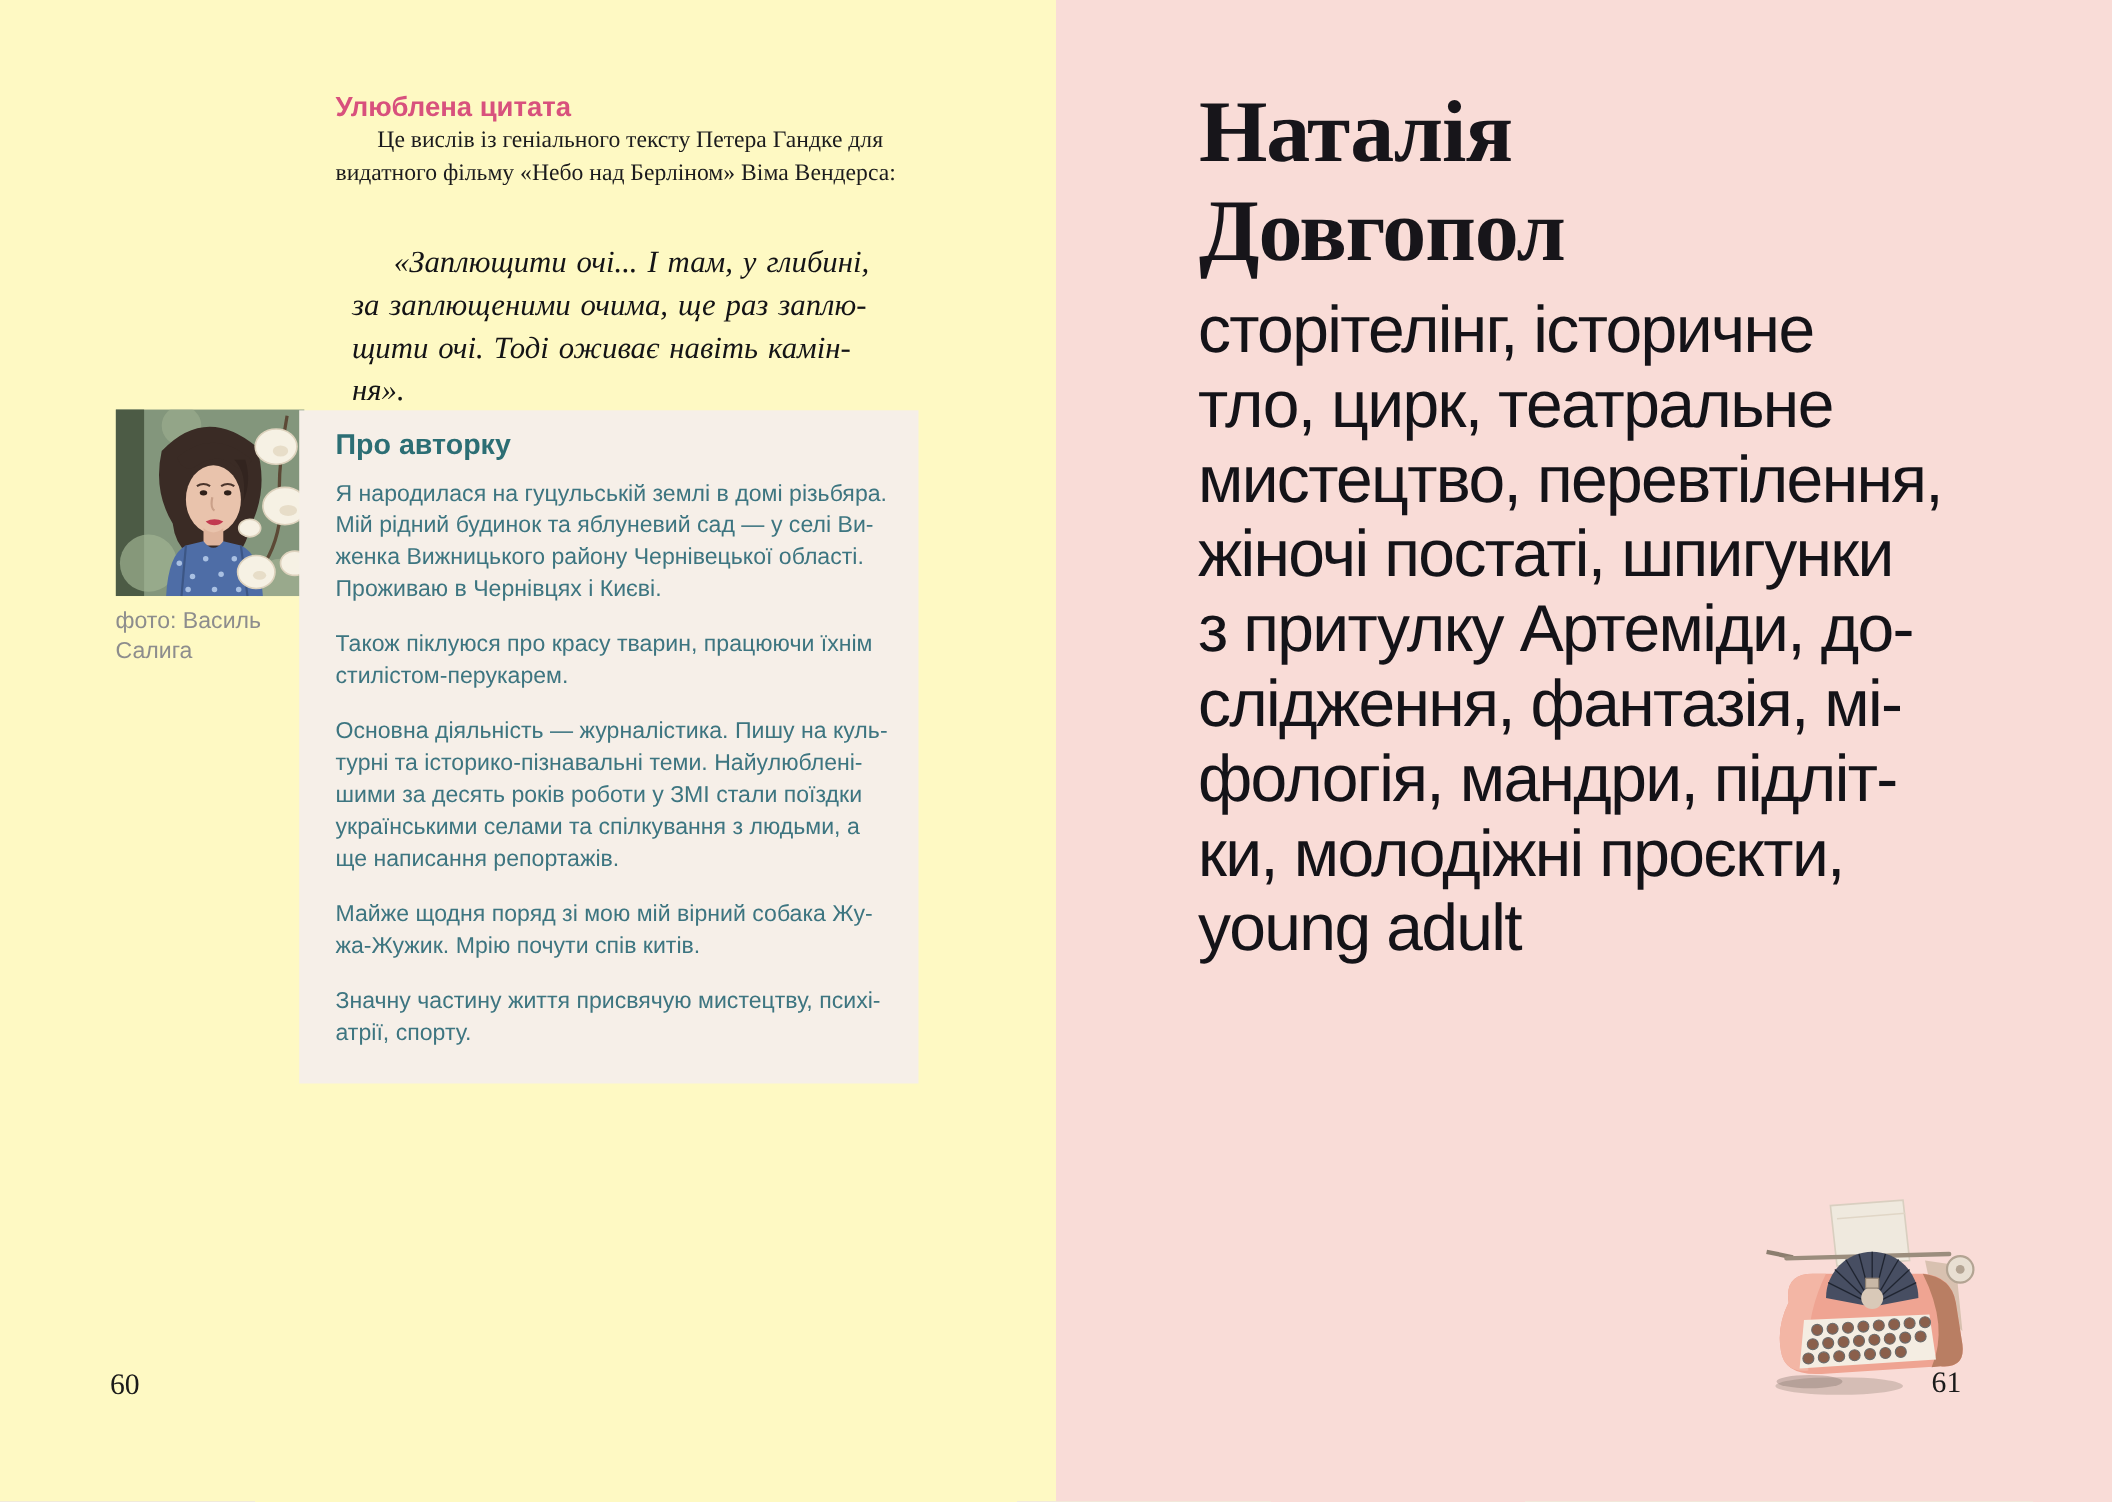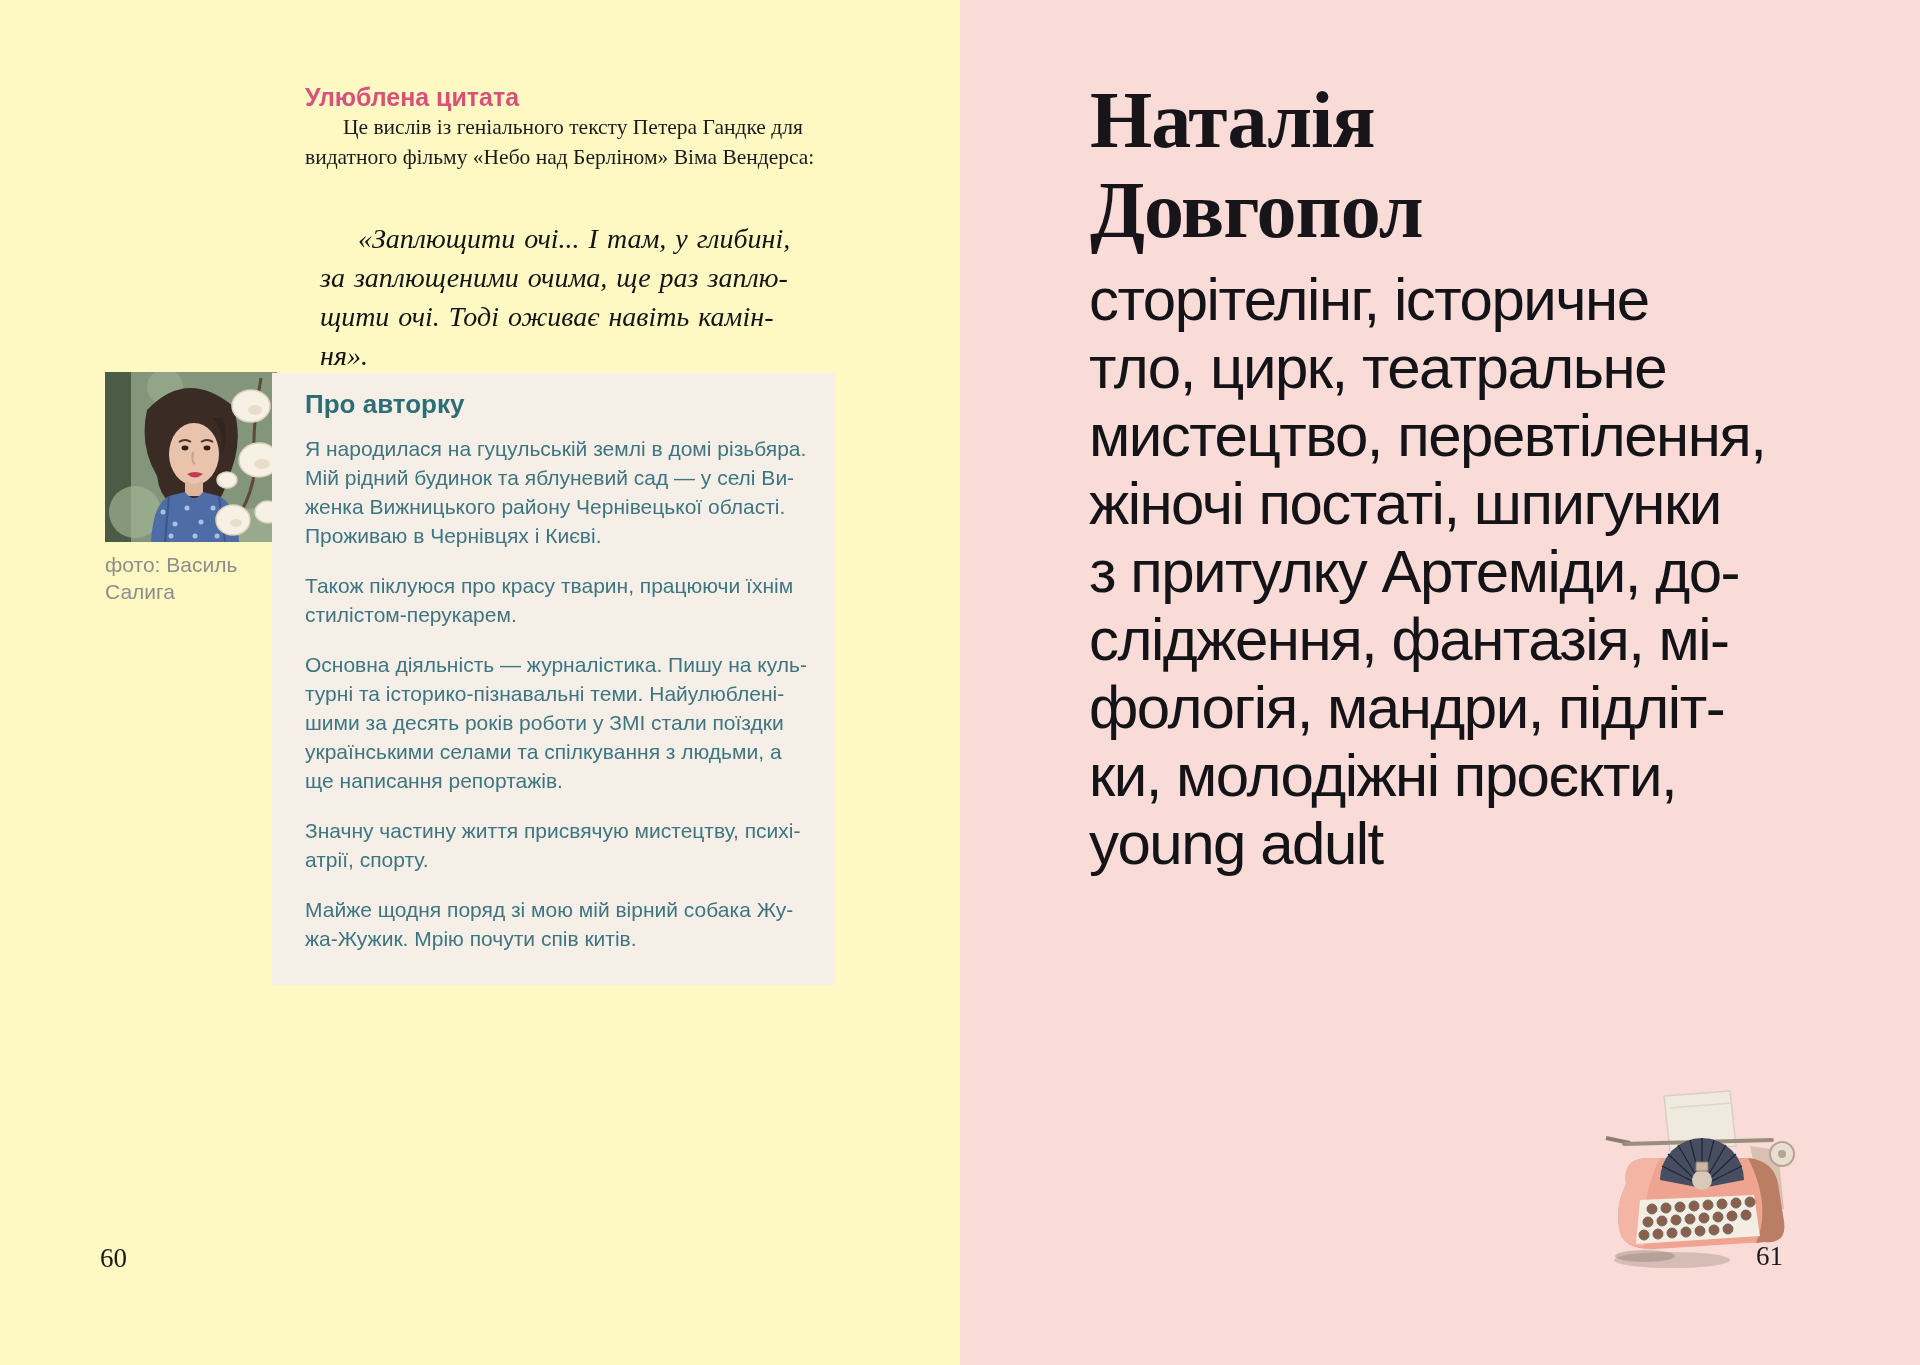--- a/index.html
+++ b/index.html
@@ -115,24 +115,24 @@
 Мій рідний будинок та яблуневий сад — у селі Ви-
 женка Вижницького району Чернівецької області.
 Проживаю в Чернівцях і Києві.</p>
       <p class="pre">Також піклуюся про красу тварин, працюючи їхнім
 стилістом-перукарем.</p>
       <p class="pre">Основна діяльність — журналістика. Пишу на куль-
 турні та історико-пізнавальні теми. Найулюблені-
 шими за десять років роботи у ЗМІ стали поїздки
 українськими селами та спілкування з людьми, а
 ще написання репортажів.</p>
+      <p class="pre">Майже щодня поряд зі мою мій вірний собака Жу-
+жа-Жужик. Мрію почути спів китів.</p>
       <p class="pre">Значну частину життя присвячую мистецтву, психі-
 атрії, спорту.</p>
-      <p class="pre">Майже щодня поряд зі мою мій вірний собака Жу-
-жа-Жужик. Мрію почути спів китів.</p>
     </div>
 
     <div class="abs pagenum pagenum-left">60</div>
   </section>
 
   <section class="abs page-right">
 
     <h1 class="author-name pre">Наталія
 Довгопол</h1>
 

